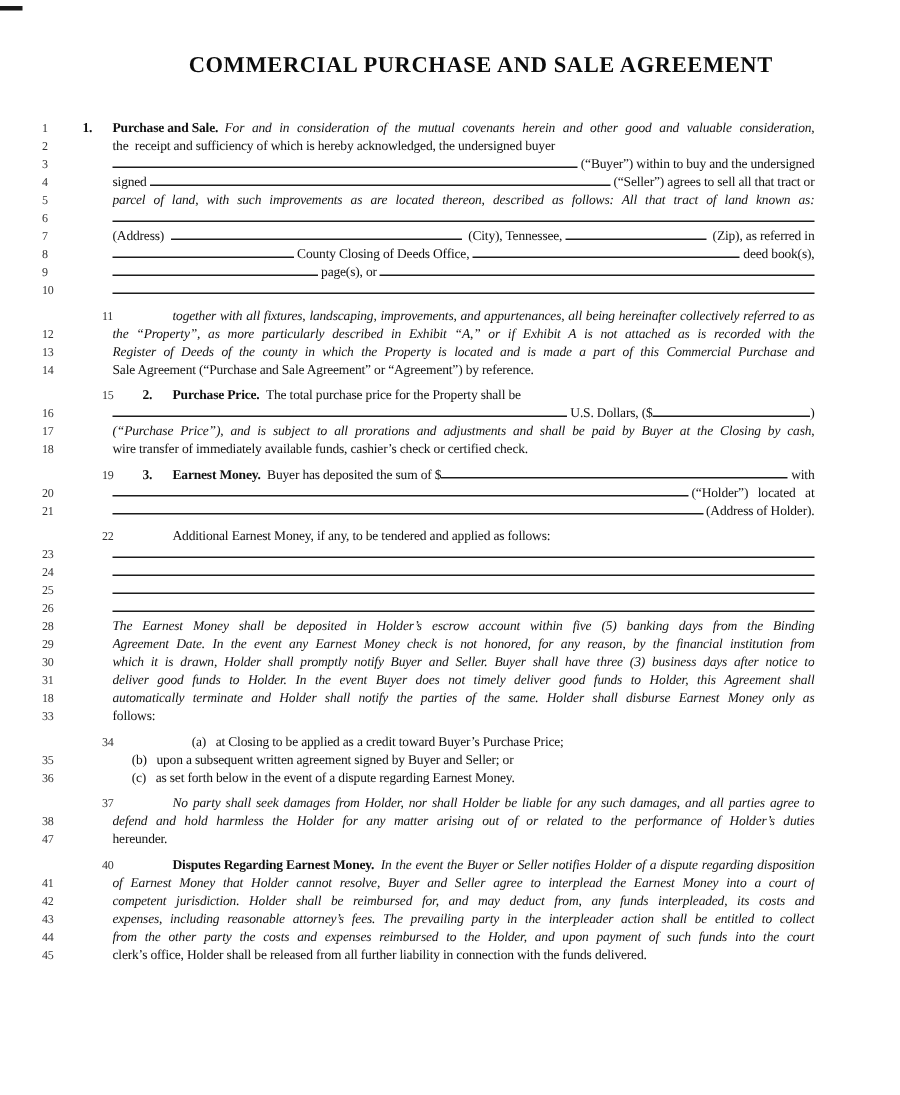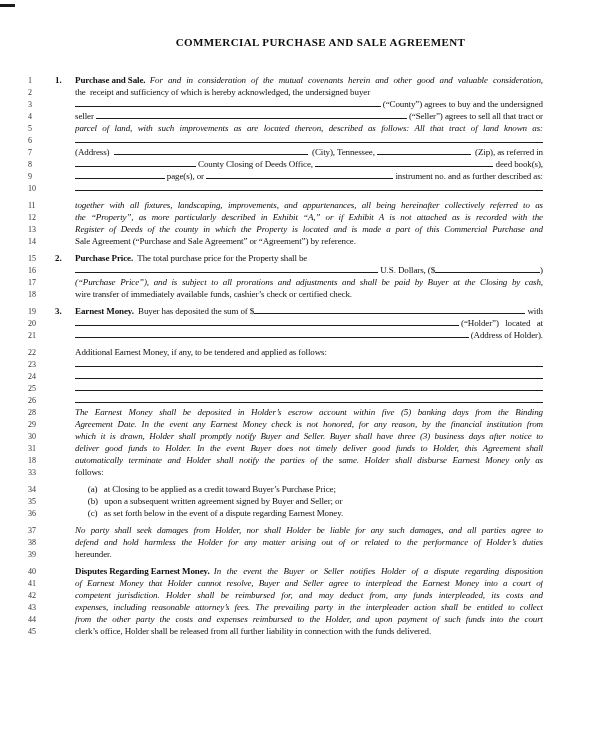--- a/index.html
+++ b/index.html
@@ -12,37 +12,37 @@
     color: #111;
   }
   .artifact {
     position: absolute; top: 4px; left: 0;
     width: 15px; height: 3px; background: #1b1b1b;
   }
   .title {
     margin-top: 36px;
     text-align: center;
     font-weight: bold;
-    font-size: 11px;
+    font-size: 15px;
     letter-spacing: 0.4px;
     color: #0d0d0d;
     padding-left: 41px;
   }
   .doc {
     margin: 26px 57px 0 25px; 
     font-size: 9px;
     letter-spacing: -0.12px;
     line-height: 12px;
   }
   .line {
     display: flex;
     height: 12px;
     align-items: baseline;
   }
-  .line.gap { margin-top: 5px; }
+  .line.gap { margin-top: 5px; margin-left: 40px; }
   .num {
     width: 30px;
     flex: 0 0 30px;
     font-size: 8px;
     color: #333;
     padding-left: 3px;
     box-sizing: border-box;
   }
   .sec {
     width: 20px;
@@ -102,28 +102,28 @@
       <span class="sec"></span>
       <div class="content">
         <span class="seg">the  receipt and sufficiency of which is hereby acknowledged, the undersigned buyer</span>
       </div>
     </div>
     <div class="line">
       <span class="num">3</span>
       <span class="sec"></span>
       <div class="content">
         <span class="blank" style="flex-grow: 1;"></span>
-        <span class="seg"> (“County”) agrees to buy and the undersigned</span>
+        <span class="seg"> (“Buyer”) within to buy and the undersigned</span>
       </div>
     </div>
     <div class="line">
       <span class="num">4</span>
       <span class="sec"></span>
       <div class="content">
-        <span class="seg">seller </span>
+        <span class="seg">signed </span>
         <span class="blank" style="flex-grow: 1;"></span>
         <span class="seg"> (“Seller”) agrees to sell all that tract or</span>
       </div>
     </div>
     <div class="line">
       <span class="num">5</span>
       <span class="sec"></span>
       <div class="content">
         <span class="seg fillj">parcel of land, with such improvements as are located thereon, described as follows: All that tract of land known as:</span>
       </div>
@@ -156,21 +156,20 @@
         <span class="seg"> deed book(s),</span>
       </div>
     </div>
     <div class="line">
       <span class="num">9</span>
       <span class="sec"></span>
       <div class="content">
         <span class="blank" style="flex-grow: 1.2;"></span>
         <span class="seg"> page(s), or </span>
         <span class="blank" style="flex-grow: 2.6;"></span>
-        <span class="seg"> instrument no. and as further described as:</span>
       </div>
     </div>
     <div class="line">
       <span class="num">10</span>
       <span class="sec"></span>
       <div class="content">
         <span class="blank" style="flex-grow: 1;"></span>
       </div>
     </div>
     <div class="line gap">
@@ -365,21 +364,21 @@
       </div>
     </div>
     <div class="line">
       <span class="num">38</span>
       <span class="sec"></span>
       <div class="content">
         <span class="seg fillj">defend and hold harmless the Holder for any matter arising out of or related to the performance of Holder’s duties</span>
       </div>
     </div>
     <div class="line">
-      <span class="num">39</span>
+      <span class="num">47</span>
       <span class="sec"></span>
       <div class="content">
         <span class="seg">hereunder.</span>
       </div>
     </div>
     <div class="line gap">
       <span class="num">40</span>
       <span class="sec"></span>
       <div class="content">
         <b class="seg">Disputes Regarding Earnest Money.  </b>

